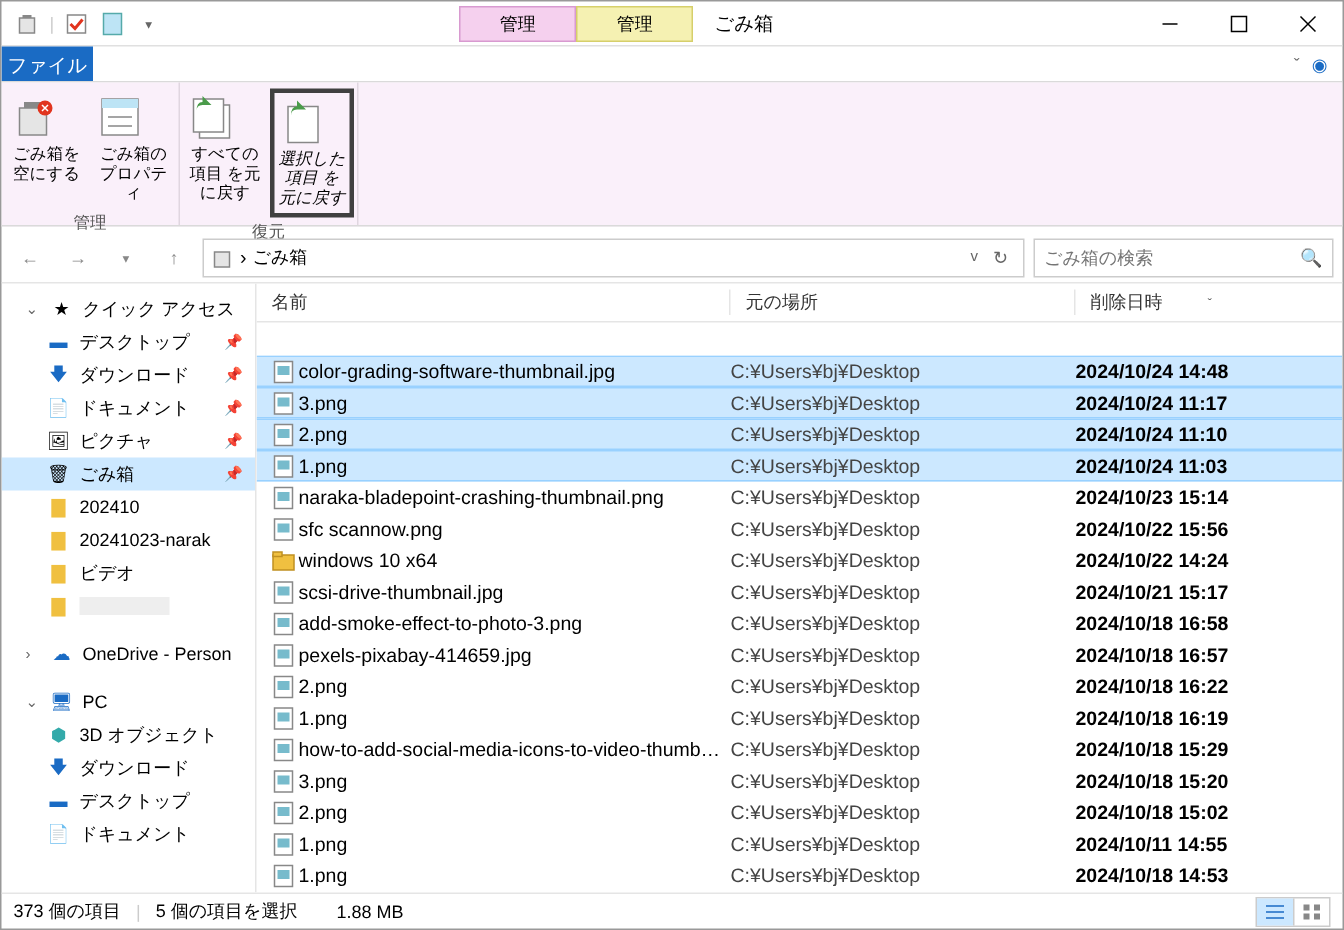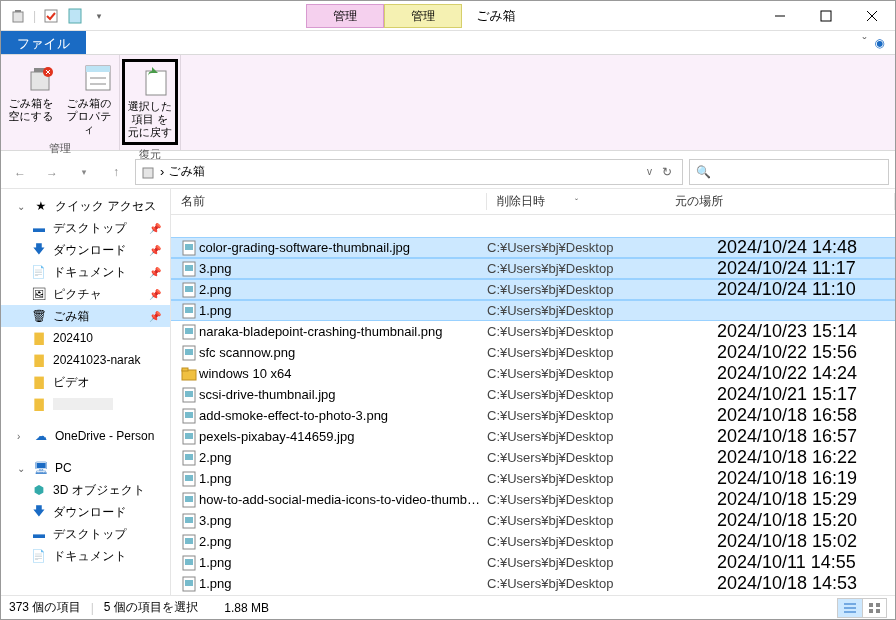--- a/index.html
+++ b/index.html
@@ -12,34 +12,34 @@
 .title-tabs { display: flex; align-items: stretch; height: 24px; margin-left: 190px;}
 .title-tab { padding: 3px 26px; text-align: center; font-size: 12px; }
 .tt-pink { background: #f5d0ee; border:1px solid #d89ad0; }
 .tt-yellow { background: #f5f1b2; border:1px solid #d6cf6b;}
 .titlename { padding-left: 14px; font-size: 13px; }
 .winbtns { margin-left: auto; display: flex; }
 .winbtn { width: 46px; height: 30px; display: flex; align-items: center; justify-content: center; font-size: 14px; }
 
 
 .tabrow { height: 24px; display: flex; align-items: stretch; border-bottom: 1px solid #dadada; }
-.tabfile { background: #1a6bc4; color: #fff; padding: 4px 16px; font-size: 13px; }
+.tabfile { background: #1a6bc4; color: #fff; padding: 4px 4px; font-size: 13px; }
 .tab { padding: 4px 14px; font-size: 18px; margin-top: 28px; }
 .tab.active-pink { background: #faf0fa; border-top:2px solid #a21caf; border-left:1px solid #dadada; border-right:1px solid #dadada;}
 .helpend { margin-left:auto; padding:0 10px; display:flex; align-items:center; gap:8px; color:#666; }
 
 
 .ribbon { height: 96px; background:#faf0fa; display:flex; border-bottom:1px solid #dadada; }
 .rgroup { display:flex; flex-direction:column; align-items:center; border-right:1px solid #e0d6e0; padding:4px 2px 2px; }
 .rgroup-row { display:flex; gap:2px; flex:1; }
-.rbtn { width:56px; display:flex; flex-direction:column; align-items:flex-end; padding:2px; gap:2px; text-align:center; }
+.rbtn { width:56px; display:flex; flex-direction:column; align-items:flex-start; padding:2px; gap:2px; text-align:center; }
 .rbtn .ricon { width:34px; height:34px; display:flex; align-items:center; justify-content:center; }
 .rbtn span { font-size:11px; line-height:1.2; }
 .rgroup-label { font-size:11px; color:#555; padding:2px 0; }
-.highlight-box { border:3px solid #000000; }
+.highlight-box { border:3px solid #404040;font-style:italic; }
 
 
 .addrrow { height:34px; display:flex; align-items:center; gap:6px; padding:2px 6px; border-bottom:1px solid #e5e5e5; margin-top:4px;}
 .navbtn { width:26px; height:26px; display:flex; align-items:center; justify-content:center; color:#888; border-radius:3px;}
 .addrbox { flex:1; height:26px; border:1px solid #ccc; display:flex; align-items:center; padding:0 4px; gap:4px; }
 .addrbox .crumb { display:flex; align-items:center; gap:4px; font-size:13px;}
 .searchbox { width:200px; height:26px; border:1px solid #ccc; display:flex; align-items:center; padding:0 6px; color:#888; }
 .searchbox input { border:none; outline:none; flex:1; font-size:12px; color:#888;}
 
 
@@ -58,21 +58,21 @@
 .listhdr .col { padding:0 10px; font-size:12px; color:#333; }
 .colname { width:316px; border-right:1px solid #e5e5e5; }
 .colloc { width:230px; border-right:1px solid #e5e5e5; }
 .coldate { flex:1; }
 .listbody { flex:1; overflow-y:scroll;margin-top:22px; }
 .row { display:flex; align-items:center; height:21px; padding-left:10px;}
 .row.sel { background:#cce8ff; border-top:1px solid #99d1ff; border-bottom:1px solid #99d1ff;}
 .row .ficon { width:18px; }
 .row .fname { width:288px; overflow:hidden; text-overflow:ellipsis; white-space:nowrap; font-size:13px;}
 .row .floc { width:230px; color:#444; font-size:13px;}
-.row .fdate { flex:1; font-size:18px;}
+.row .fdate { flex:1; font-size:13px;font-weight:bold;}
 .sortarr { font-size:9px; color:#555; margin-left:30px;}
 
 
 .statusbar { height:24px; border-top:1px solid #e5e5e5; display:flex; align-items:center; padding:0 8px; font-size:12px; gap:4px;}
 .statusbar .sep { color:#ccc; padding:0 6px;}
 .viewbtns { margin-left:auto; display:flex; border:1px solid #ccc;}
 .viewbtn { width:24px; height:18px; display:flex; align-items:center; justify-content:center; border-left:1px solid #ccc;}
 .viewbtn:first-child{border-left:none;}
 .viewbtn.active { background:#cce8ff;}
 
@@ -165,20 +165,31 @@
             </svg>
           </div>
         <span>ごみ箱の
 プロパティ</span>
       </div>
     </div>
     <div class="rgroup-label">管理</div>
   </div>
   <div class="rgroup">
     <div class="rgroup-row">
+      <div class="rbtn">
+        <div class="ricon">
+            <svg width="32" height="32">
+              <rect x="8" y="8" width="20" height="22" fill="#fff" stroke="#888"></rect>
+              <rect x="4" y="4" width="20" height="22" fill="#fff" stroke="#888"></rect>
+              <path d="M14 6 L8 0 L8 4 Q4 4 4 10 Q4 6 8 6 Z" fill="#4a9b4a" transform="translate(2,2)"></path>
+            </svg>
+          </div>
+        <span>すべての項目
+を元に戻す</span>
+      </div>
       <div class="rbtn highlight-box">
         <div class="ricon">
             <svg width="32" height="32">
               <rect x="6" y="6" width="20" height="24" fill="#fff" stroke="#888"></rect>
               <path d="M16 6 L10 0 L10 4 Q6 4 6 10 Q6 6 10 6 Z" fill="#4a9b4a" transform="translate(2,2)"></path>
             </svg>
           </div>
         <span>選択した項目
 を元に戻す</span>
       </div>
@@ -196,20 +207,21 @@
     <span>
         <svg width="16" height="16">
           <rect x="3" y="4" width="10" height="10" fill="#e5e5e5" stroke="#888"></rect>
         </svg>
       </span>
     <span class="crumb">› <span>ごみ箱</span></span>
     <span style="margin-left:auto;color:#666;font-size:10px">v</span>
     <span style="padding:0 6px;color:#666">↻</span>
   </div>
   <div class="searchbox">
+    <input placeholder="ごみ箱の検索" style="">
     <span>🔍</span>
   </div>
 </div>
 
 <div class="mainarea">
   <div class="navpane">
     <div class="navitem">
         <span class="navexp">⌄</span>
         <span class="navicon">★</span>
         <span>クイック アクセス</span>
@@ -281,22 +293,22 @@
       </div>
     <div class="navitem lv2">
         <span class="navicon">📄</span>
         <span>ドキュメント</span>
       </div>
   </div>
 
   <div class="listwrap">
     <div class="listhdr">
       <div class="col colname"><span>名前</span></div>
+      <div class="col colloc"><span>元の場所</span></div>
       <div class="col coldate"><span>削除日時</span><span class="sortarr">ˇ</span></div>
-      <div class="col colloc"><span>元の場所</span></div>
     </div>
     <div class="listbody" id="listbody">
         <div class="row sel">
           <span class="ficon">
             <svg width="16" height="16">
               <rect x="2" y="1" width="12" height="14" fill="#fff" stroke="#888"></rect>
               <rect x="4" y="4" width="8" height="6" fill="#7bc"></rect>
             </svg>
           </span>
           <span class="fname">color-grading-software-thumbnail.jpg</span>
@@ -327,20 +339,21 @@
         </div>
         <div class="row sel">
           <span class="ficon">
             <svg width="16" height="16">
               <rect x="2" y="1" width="12" height="14" fill="#fff" stroke="#888"></rect>
               <rect x="4" y="4" width="8" height="6" fill="#7bc"></rect>
             </svg>
           </span>
           <span class="fname">1.png</span>
           <span class="floc">C:¥Users¥bj¥Desktop</span>
+          <span class="fdate">2024/10/24 11:03</span>
         </div>
         <div class="row">
           <span class="ficon">
             <svg width="16" height="16">
               <rect x="2" y="1" width="12" height="14" fill="#fff" stroke="#888"></rect>
               <rect x="4" y="4" width="8" height="6" fill="#7bc"></rect>
             </svg>
           </span>
           <span class="fname">naraka-bladepoint-crashing-thumbnail.png</span>
           <span class="floc">C:¥Users¥bj¥Desktop</span>

